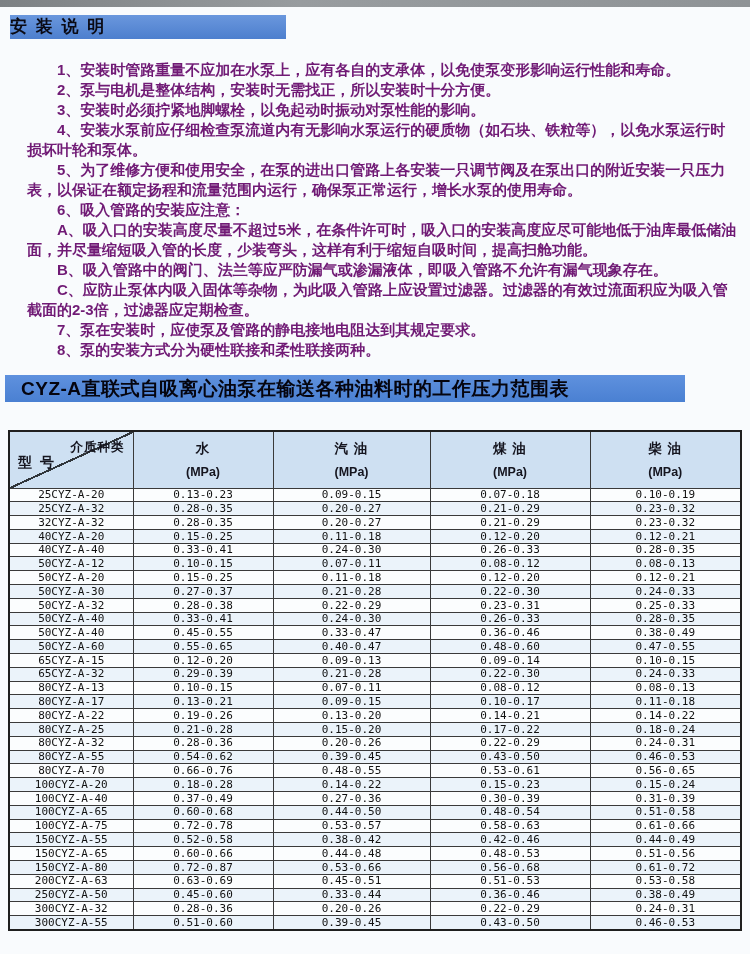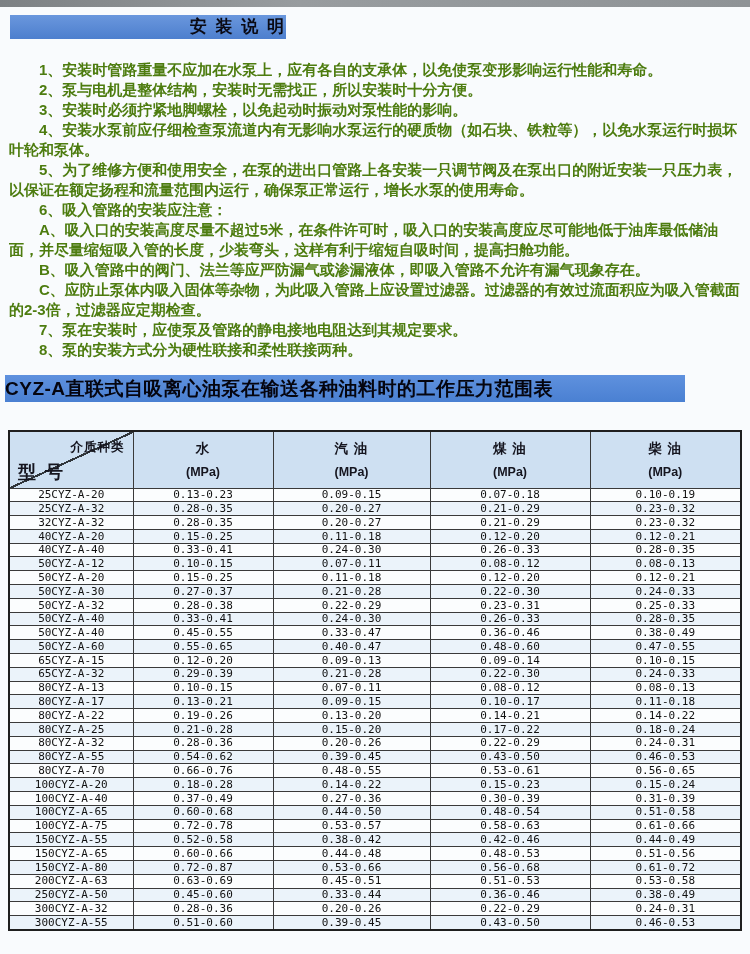--- a/index.html
+++ b/index.html
@@ -18,42 +18,43 @@
   .scan-strip {
     width:750px; height:7px;
     background:linear-gradient(to right,#7d8184,#989c9f 40%,#8f9396);
   }
   .bar1 {
     margin:8px 0 0 10px;
     width:276px; height:24px;
     background:linear-gradient(to bottom,#6a97dd,#4d7fce);
     color:#0a0a14;
     font-size:17px; font-weight:bold;
-    text-align:right; line-height:24px;
+    text-align:left; line-height:24px;
     letter-spacing:2px;
   }
   .instructions {
     margin-top:21px;
     padding:0 10px 0 9px;
   }
   .instructions p {
     font-size:15px;
     font-weight:600;
     line-height:20px;
     text-indent:2em;
-    color:#4d7c0f;
+    color:#701a75;
+    margin-left:18px;
   }
   .bar2 {
     margin:15px 0 0 5px;
     width:680px; height:27px;
     background:linear-gradient(to bottom,#5f91de,#4a80d2);
     color:#05050f;
     font-size:19px; font-weight:bold;
     line-height:27px;
-    padding-left:0;
+    padding-left:16px;
     letter-spacing:0.5px;
     white-space:nowrap;
   }
   table.pressure {
     margin:28px 0 0 8px;
     border-collapse:collapse;
     table-layout:fixed;
     width:732px;
     background:#fdfefe;
   }
@@ -80,22 +81,22 @@
         #30353a calc(50% + 1px),
         transparent calc(50% + 1px)),
       #cee0f2;
     padding-left: 28px;
   }
   th.corner .top-label {
     position:absolute; top:7px; right:8px;
     font-size:12.5px; letter-spacing:1px;
   }
   th.corner .bottom-label {
-    position:absolute; bottom:4px; left:8px;
-    font-size:18px; letter-spacing:2px;
+    position:absolute; bottom:16px; left:8px;
+    font-size:14px; letter-spacing:2px;
   }
   tbody td {
     height:13.8px;
     font-size:11px;
     line-height:1.05;
     text-align:center;
     font-family:"DejaVu Sans Mono","Liberation Mono",monospace;
     color:#111;
     padding:0 2px;
   }

